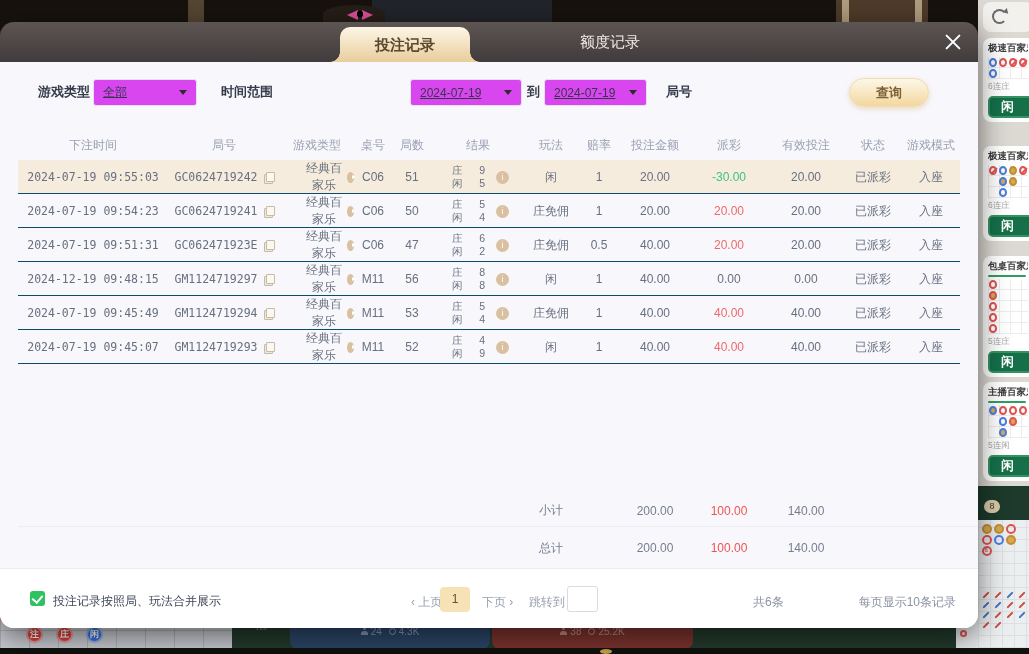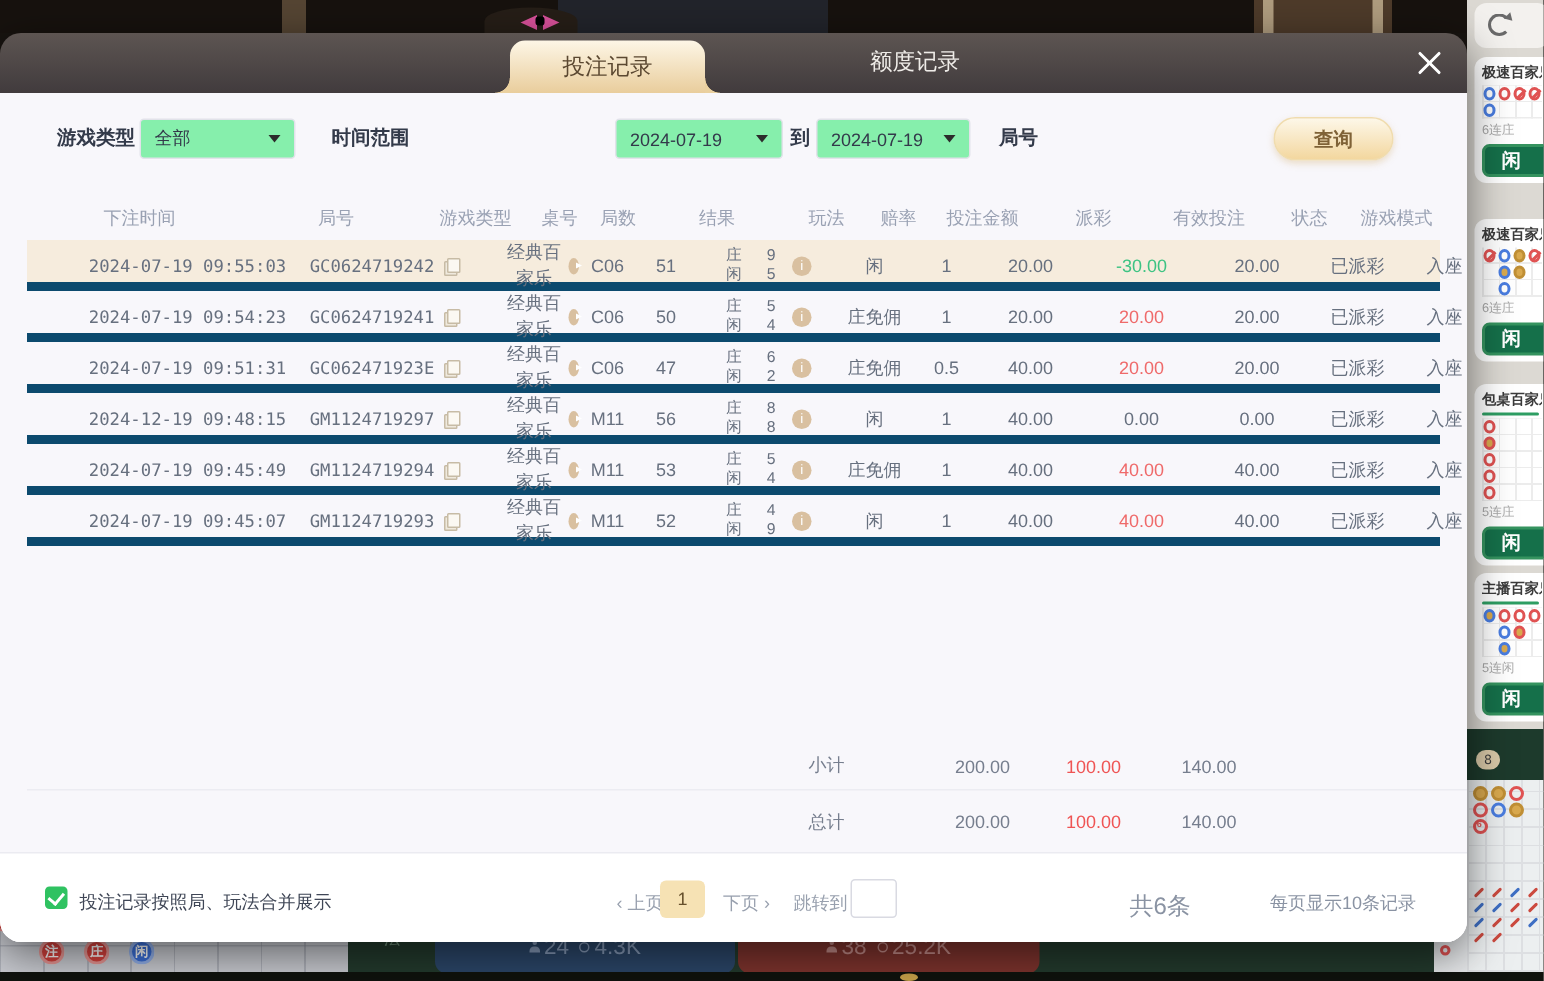--- a/index.html
+++ b/index.html
@@ -24,21 +24,21 @@
   .bottom-strip { position:absolute; left:0; top:608px; width:978px; height:46px; z-index:4; background:#233a2d; }
   .plate { position:absolute; left:0; top:2px; width:232px; height:40px; background:#c9cbd1;
     background-image:repeating-linear-gradient(90deg, rgba(140,144,155,.45) 0 1px, transparent 1px 29px),
                      linear-gradient(rgba(140,144,155,.45), rgba(140,144,155,.45));
     background-size:100% 100%, 100% 1px; background-position:0 0, 0 20px; background-repeat:no-repeat, no-repeat; }
   .chip { position:absolute; width:17px; height:17px; border-radius:50%; color:#fff; font-size:9px; font-weight:bold;
     display:flex; align-items:center; justify-content:center; border:2px solid rgba(255,255,255,.45); }
   .chip-part { position:absolute; left:-7px; top:-6px; width:17px; height:17px; border-radius:50%; background:#d6413c; border:2px solid rgba(255,255,255,.4); }
   .rule-label { position:absolute; left:256px; top:10px; color:#6f8f79; font-size:11px; }
   .zone { position:absolute; top:5px; height:36px; border-radius:8px; display:flex; align-items:center; justify-content:center;
-    gap:3px; font-size:15px; }
+    gap:3px; font-size:10px; }
   .zone-player { left:290px; width:200px; background:#2b4668; color:rgba(205,220,245,.55); }
   .zone-banker { left:492px; width:201px; background:#7d332d; color:rgba(245,205,205,.55); }
   .people-icon { display:inline-block; width:7px; height:8px; position:relative; }
   .people-icon::before { content:''; position:absolute; left:2px; top:0; width:3px; height:3px; border-radius:50%; background:currentColor; }
   .people-icon::after { content:''; position:absolute; left:0; top:4px; width:7px; height:4px; border-radius:3px 3px 0 0; background:currentColor; }
   .coin-icon { display:inline-block; width:7px; height:7px; border:1px solid currentColor; border-radius:50%; margin-left:4px; }
   .mini-road { position:absolute; left:956px; top:2px; width:22px; height:40px; background:#e6e8ea; }
   .mini-road i { display:block; width:7px; height:7px; border:2px solid #e05353; border-radius:50%; margin:2px 0 0 4px; }
   .bottom-edge { position:absolute; left:0; top:648px; width:1029px; height:6px; background:#0f120d; z-index:6; }
   .gold-dot { position:absolute; left:600px; top:649px; width:12px; height:5px; border-radius:50%; background:#c8a24a; z-index:7; }
@@ -80,53 +80,53 @@
   .slashes { position:absolute; left:2px; top:70px; width:48px; display:flex; flex-wrap:wrap; }
   .slash { width:8px; height:2px; border-radius:1px; margin:4px 2px; transform:rotate(-45deg); }
   .slash.red { background:#cc4a3f; } .slash.blue { background:#3f6fc4; }
 
   
   .modal { position:absolute; left:0; top:22px; width:978px; height:606px; border-radius:14px; overflow:hidden;
     z-index:10; box-shadow:0 8px 30px rgba(0,0,0,.55); }
   .mheader { position:relative; height:40px; background:linear-gradient(180deg,#5d5552,#413b3d); }
   .tab { position:absolute; font-size:15px; text-align:center; cursor:default; }
   .tab-active { left:340px; top:5px; width:130px; height:35px; line-height:35px; border-radius:10px 10px 0 0;
-    background:linear-gradient(180deg,#fdf6e6,#e9cd9c); color:#5b4831; font-weight:normal; }
+    background:linear-gradient(180deg,#fdf6e6,#e9cd9c); color:#5b4831; font-weight:bold; }
   .tab-active::before { content:''; position:absolute; left:-10px; bottom:0; width:10px; height:10px;
     background:radial-gradient(circle 10px at 0 0, transparent 9.5px, #ead09f 10px); }
   .tab-active::after { content:''; position:absolute; right:-10px; bottom:0; width:10px; height:10px;
     background:radial-gradient(circle 10px at 100% 0, transparent 9.5px, #ead09f 10px); }
   .tab-inactive { left:545px; top:0; width:130px; height:40px; line-height:40px; color:#efece8; }
   .close-btn { position:absolute; right:12px; top:7px; width:26px; height:26px; cursor:pointer; }
   .close-btn i { position:absolute; left:3px; top:12px; width:20px; height:2px; background:#fff; border-radius:1px; }
   .close-btn i:first-child { transform:rotate(45deg); }
   .close-btn i:last-child { transform:rotate(-45deg); }
 
   .mbody { position:absolute; left:0; top:40px; width:978px; height:566px; background:#f8f7fb; }
 
   
   .filters { position:absolute; left:0; top:0; width:100%; height:56px; }
   .flabel { position:absolute; top:21px; font-size:13px; font-weight:600; color:#333a4a; }
-  .fselect { position:absolute; top:17px; height:27px; background:#86efac; border:1px solid #e2e2ea; border-radius:3px;
-    display:flex; align-items:center; justify-content:space-between; padding:0 9px; font-size:12px; color:#33394a; cursor:pointer; }
+  .fselect { position:absolute; top:17px; height:27px; background:#d946ef; border:1px solid #e2e2ea; border-radius:3px;
+    display:flex; align-items:center; justify-content:space-between; padding:0 9px; font-size:12px; color:#33394a; cursor:pointer;text-decoration:underline; }
   .caret { width:0; height:0; border-left:4px solid transparent; border-right:4px solid transparent; border-top:5px solid #2c2c2c; }
   .ftext { position:absolute; top:17px; height:27px; background:#fff; border:1px solid #e2e2ea; border-radius:3px;
     padding:0 8px; font-size:12px; color:#33394a; width:101px; font-family:inherit; }
   .ftext::placeholder { color:#b9bec9; }
   .query-btn { position:absolute; left:849px; top:16px; width:80px; height:29px; border:1px solid #f0dcae; border-radius:15px;
     background:linear-gradient(180deg,#fdf7e8,#f3d79f); color:#7f6237; font-size:13px; font-weight:600; cursor:pointer;
     box-shadow:0 2px 5px rgba(210,170,100,.35); font-family:inherit; }
 
   
   .grid13 { display:grid; grid-template-columns:150px 112px 74px 38px 40px 92px 54px 42px 70px 78px 76px 58px 58px;
     margin:0 18px; align-items:center; }
   .thead { position:absolute; top:71px; left:0; width:100%; height:24px; }
   .thead .hcell { font-size:12px; color:#99a1b3; text-align:center; }
   .rows-host { position:absolute; top:98px; left:0; width:100%; }
-  .trow { height:34px; border-bottom:6px solid #0c4a6e;padding-left:32px; }
+  .trow { height:34px; border-bottom:1px solid #0c4a6e; }
   .trow.hl { background:#f6ecdd; }
   .tcell { font-size:12px; color:#67707f; text-align:center; display:flex; align-items:center; justify-content:center; }
   .mono { font-family:"DejaVu Sans Mono",monospace; font-size:11.5px; }
   .cell-round { gap:6px; }
   .copy-icon { position:relative; width:10px; height:11px; display:inline-block; cursor:pointer; }
   .copy-icon::before { content:''; position:absolute; left:0; top:2px; width:7px; height:8px; border:1px solid #c7bba5; background:#efe9dd; border-radius:1px; }
   .copy-icon::after { content:''; position:absolute; left:2px; top:0; width:7px; height:8px; border:1px solid #c7bba5; background:#fbf8f2; border-radius:1px; }
   .cell-game { gap:4px;margin-left:25px; }
   .play-icon { width:11px; height:11px; border-radius:50%; background:#d9c0a0; position:relative; cursor:pointer; display:inline-block; }
   .play-icon::after { content:''; position:absolute; left:4.5px; top:3px; width:0; height:0;
@@ -148,22 +148,22 @@
   .checkbox { position:absolute; left:30px; top:22px; width:15px; height:15px; border-radius:3px; background:#2fc261; cursor:pointer; }
   .checkbox::after { content:''; position:absolute; left:4px; top:2px; width:5px; height:8px;
     border:solid #fff; border-width:0 2px 2px 0; transform:rotate(40deg); }
   .merge-label { position:absolute; left:53px; top:24px; font-size:12px; color:#3f4656; }
   .pg { position:absolute; top:25px; font-size:12px; color:#98a0ae; cursor:pointer; }
   .pg-prev { left:384px;margin-left:27px; } .pg-next { left:482px; }
   .pg-page { position:absolute; left:440px; top:18px; width:30px; height:25px; border-radius:4px; background:#f6e2b4;
     color:#66502c; font-size:12px; text-align:center; line-height:25px; cursor:pointer; }
   .pg-jump-label { position:absolute; left:529px; top:25px; font-size:12px; color:#98a0ae; }
   .pg-jump { position:absolute; left:567px; top:17px; width:31px; height:26px; border:1px solid #d9dae2; border-radius:3px; background:#fff; font-size:12px; text-align:center; }
-  .pg-total { position:absolute; left:753px; top:25px; font-size:16px; color:#8a93a3; }
-  .pg-size { position:absolute; right:34px; top:25px; font-size:12px; color:#8a93a3; }
+  .pg-total { position:absolute; left:753px; top:25px; font-size:12px; color:#8a93a3; }
+  .pg-size { position:absolute; right:22px; top:25px; font-size:12px; color:#8a93a3; }
 </style>
 </head>
 <body>
 
 <div class="stage">
 
   <div class="top-deco">
     <div class="pillar1"></div>
     <div class="pillar2"></div>
     <div class="pillar3">

